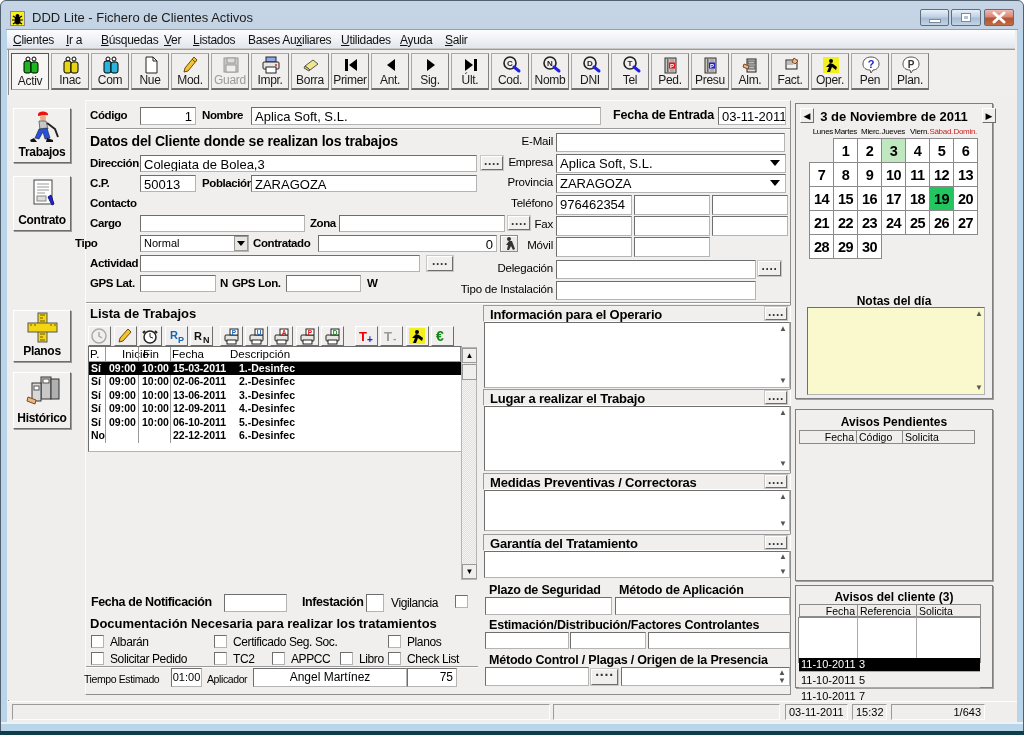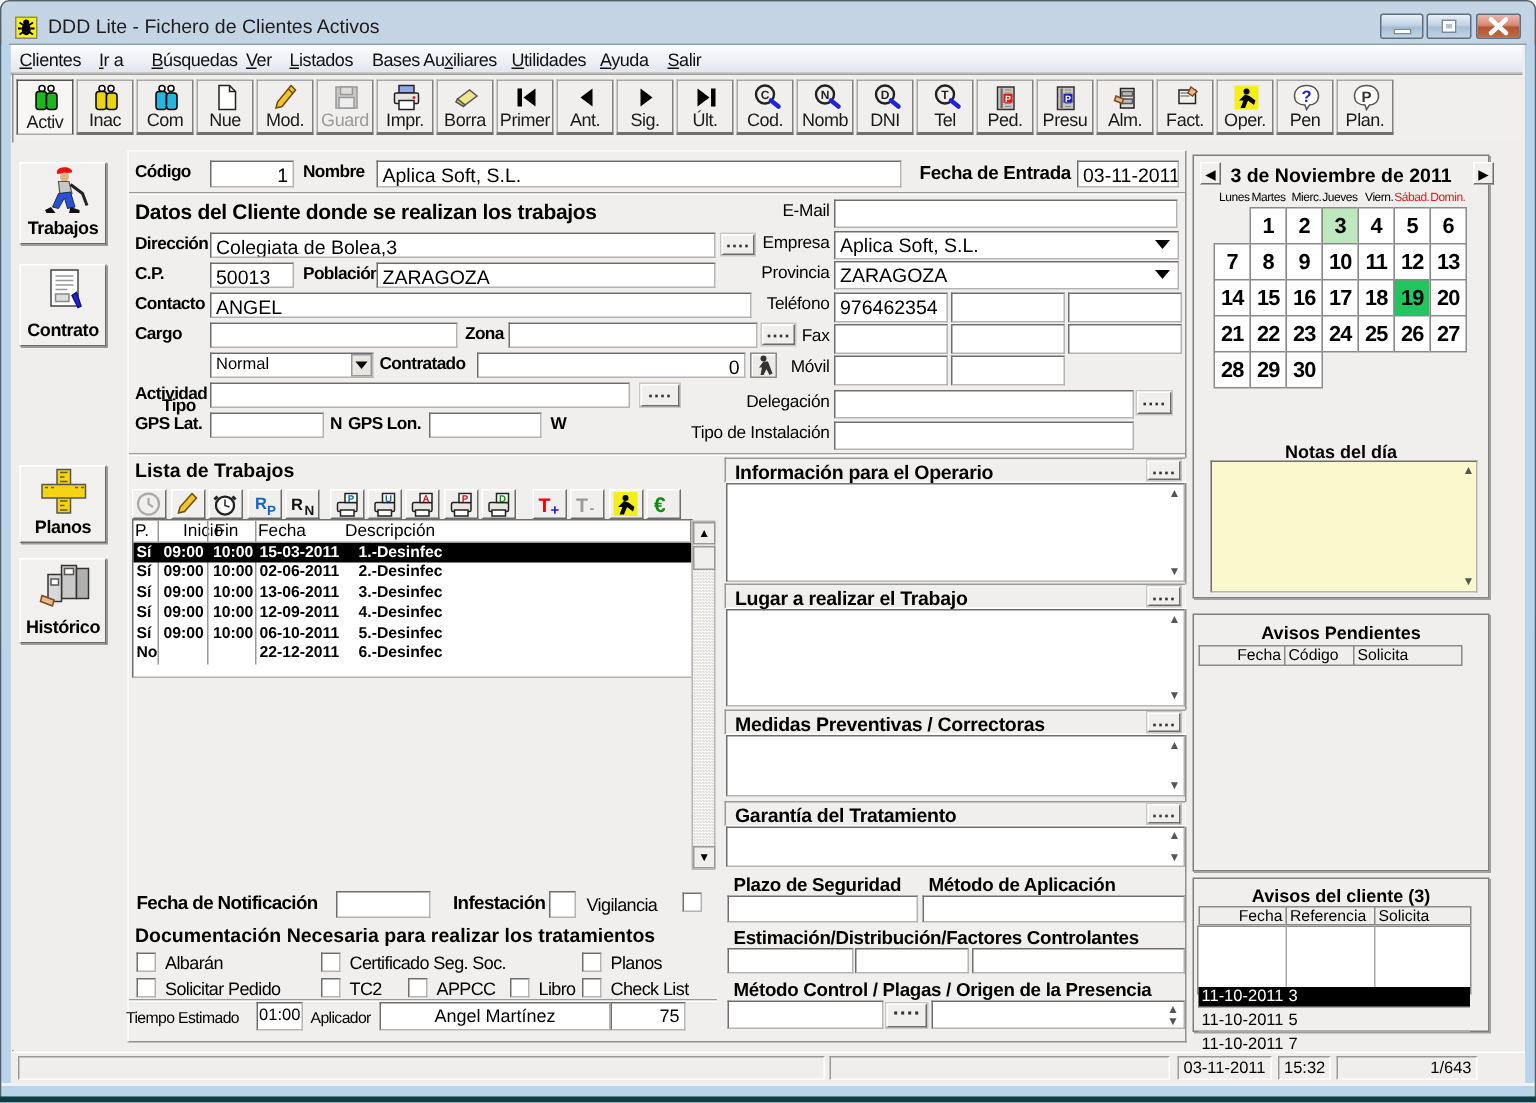--- a/index.html
+++ b/index.html
@@ -332,27 +332,26 @@
 
       <div class="lbl" style="left:83px;top:38px;font-size:14px;letter-spacing:-0.2px;">Datos del Cliente donde se realizan los trabajos</div>
       <div class="lbl" style="left:83px;top:62px;">Dirección</div>
       <div class="in" style="left:133px;top:60px;width:337px;height:17px;">Colegiata de Bolea,3</div>
       <div class="dots" style="left:474px;top:61px;width:22px;height:14px;">····</div>
       <div class="lbl" style="left:83px;top:82px;">C.P.</div>
       <div class="in" style="left:133px;top:80px;width:56px;height:17px;">50013</div>
       <div class="lbl" style="left:195px;top:82px;">Población</div>
       <div class="in" style="left:244px;top:80px;width:226px;height:17px;">ZARAGOZA</div>
       <div class="lbl" style="left:83px;top:102px;">Contacto</div>
-      <div class="in" style="left:133px;top:100px;width:361px;height:17px;">ANGEL</div>
       <div class="lbl" style="left:83px;top:122px;">Cargo</div>
       <div class="in" style="left:133px;top:120px;width:165px;height:17px;"></div>
       <div class="lbl" style="left:303px;top:122px;">Zona</div>
       <div class="in" style="left:332px;top:120px;width:166px;height:17px;"></div>
       <div class="dots" style="left:501px;top:121px;width:22px;height:14px;">····</div>
-      <div class="lbl" style="left:101px;top:142px;margin-top:28px;">Tipo</div>
+      <div class="lbl" style="left:68px;top:142px;">Tipo</div>
       <div class="in" style="left:133px;top:140px;width:109px;height:17px;font-size:11px;">Normal</div>
       <div class="abs" style="left:227px;top:141px;width:14px;height:15px;background:#e8e6e2;border:1px solid #999;">
           <div class="arrow-dn" style="margin:4px auto 0;border-left-width:4px;border-right-width:4px;border-top-width:5px;"></div>
         </div>
       <div class="lbl" style="left:246px;top:142px;">Contratado</div>
       <div class="in" style="left:311px;top:140px;width:179px;height:17px;text-align:right;">0</div>
       <div class="abs" style="left:493px;top:140px;width:18px;height:17px;background:#eceae6;border:1px solid #8a8a8a;box-shadow:inset 1px 1px 0 #fff;"><svg width="16" height="15" viewBox="0 0 16 15">
             <circle cx="8" cy="3" r="2" fill="#333"></circle>
             <path d="M8 5 l-3 4 2 0 -1 5 2 0 2 -4 2 4 2-1 -3 -8 z" fill="#333"></path>
           </svg></div>

